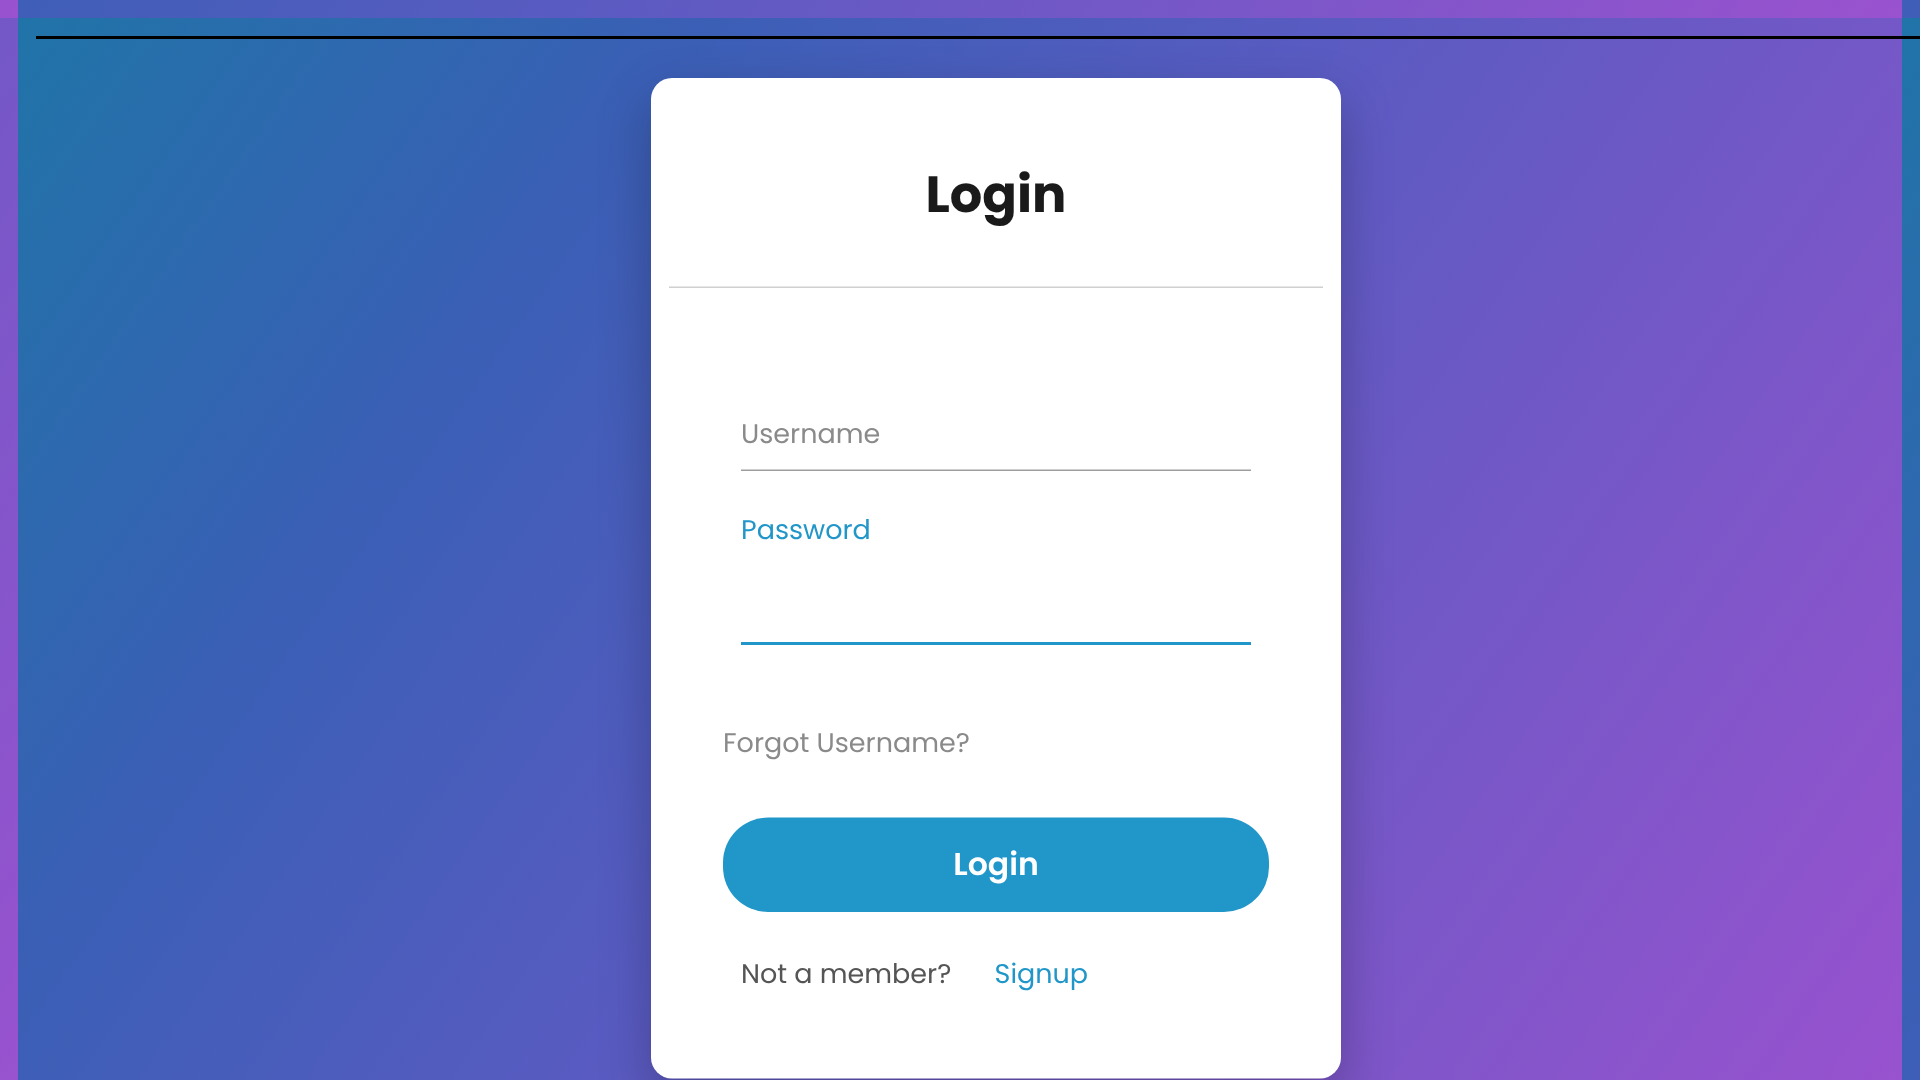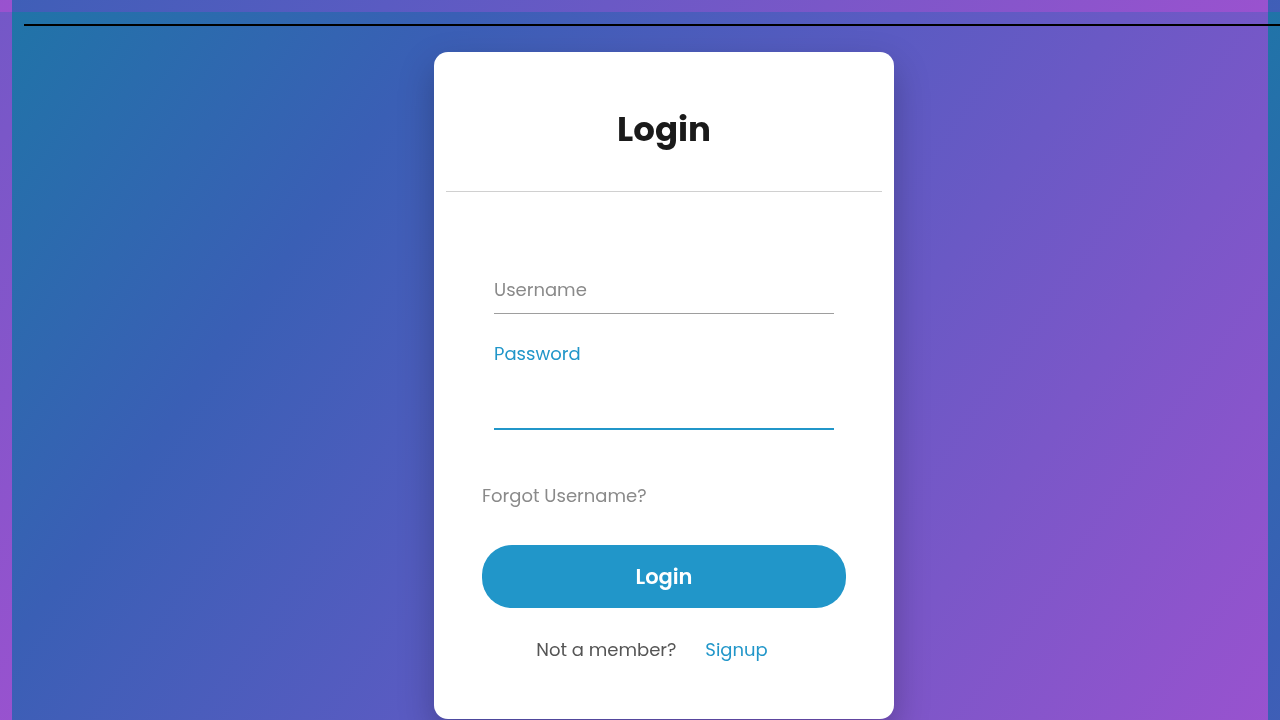--- a/index.html
+++ b/index.html
@@ -97,21 +97,21 @@
       background: #2196c9;
       color: #ffffff;
       border: none;
       border-radius: 30px;
       font-size: 21px;
       font-weight: 600;
       cursor: pointer;
     }
 
     .signup-row {
-      text-align: center;
+      text-align: left;
       margin-top: 28px;
       font-size: 18px;
       color: #555555;
     }
 
     .signup-link {
       color: #2196c9;
       text-decoration: none;
       cursor: pointer;
     }

